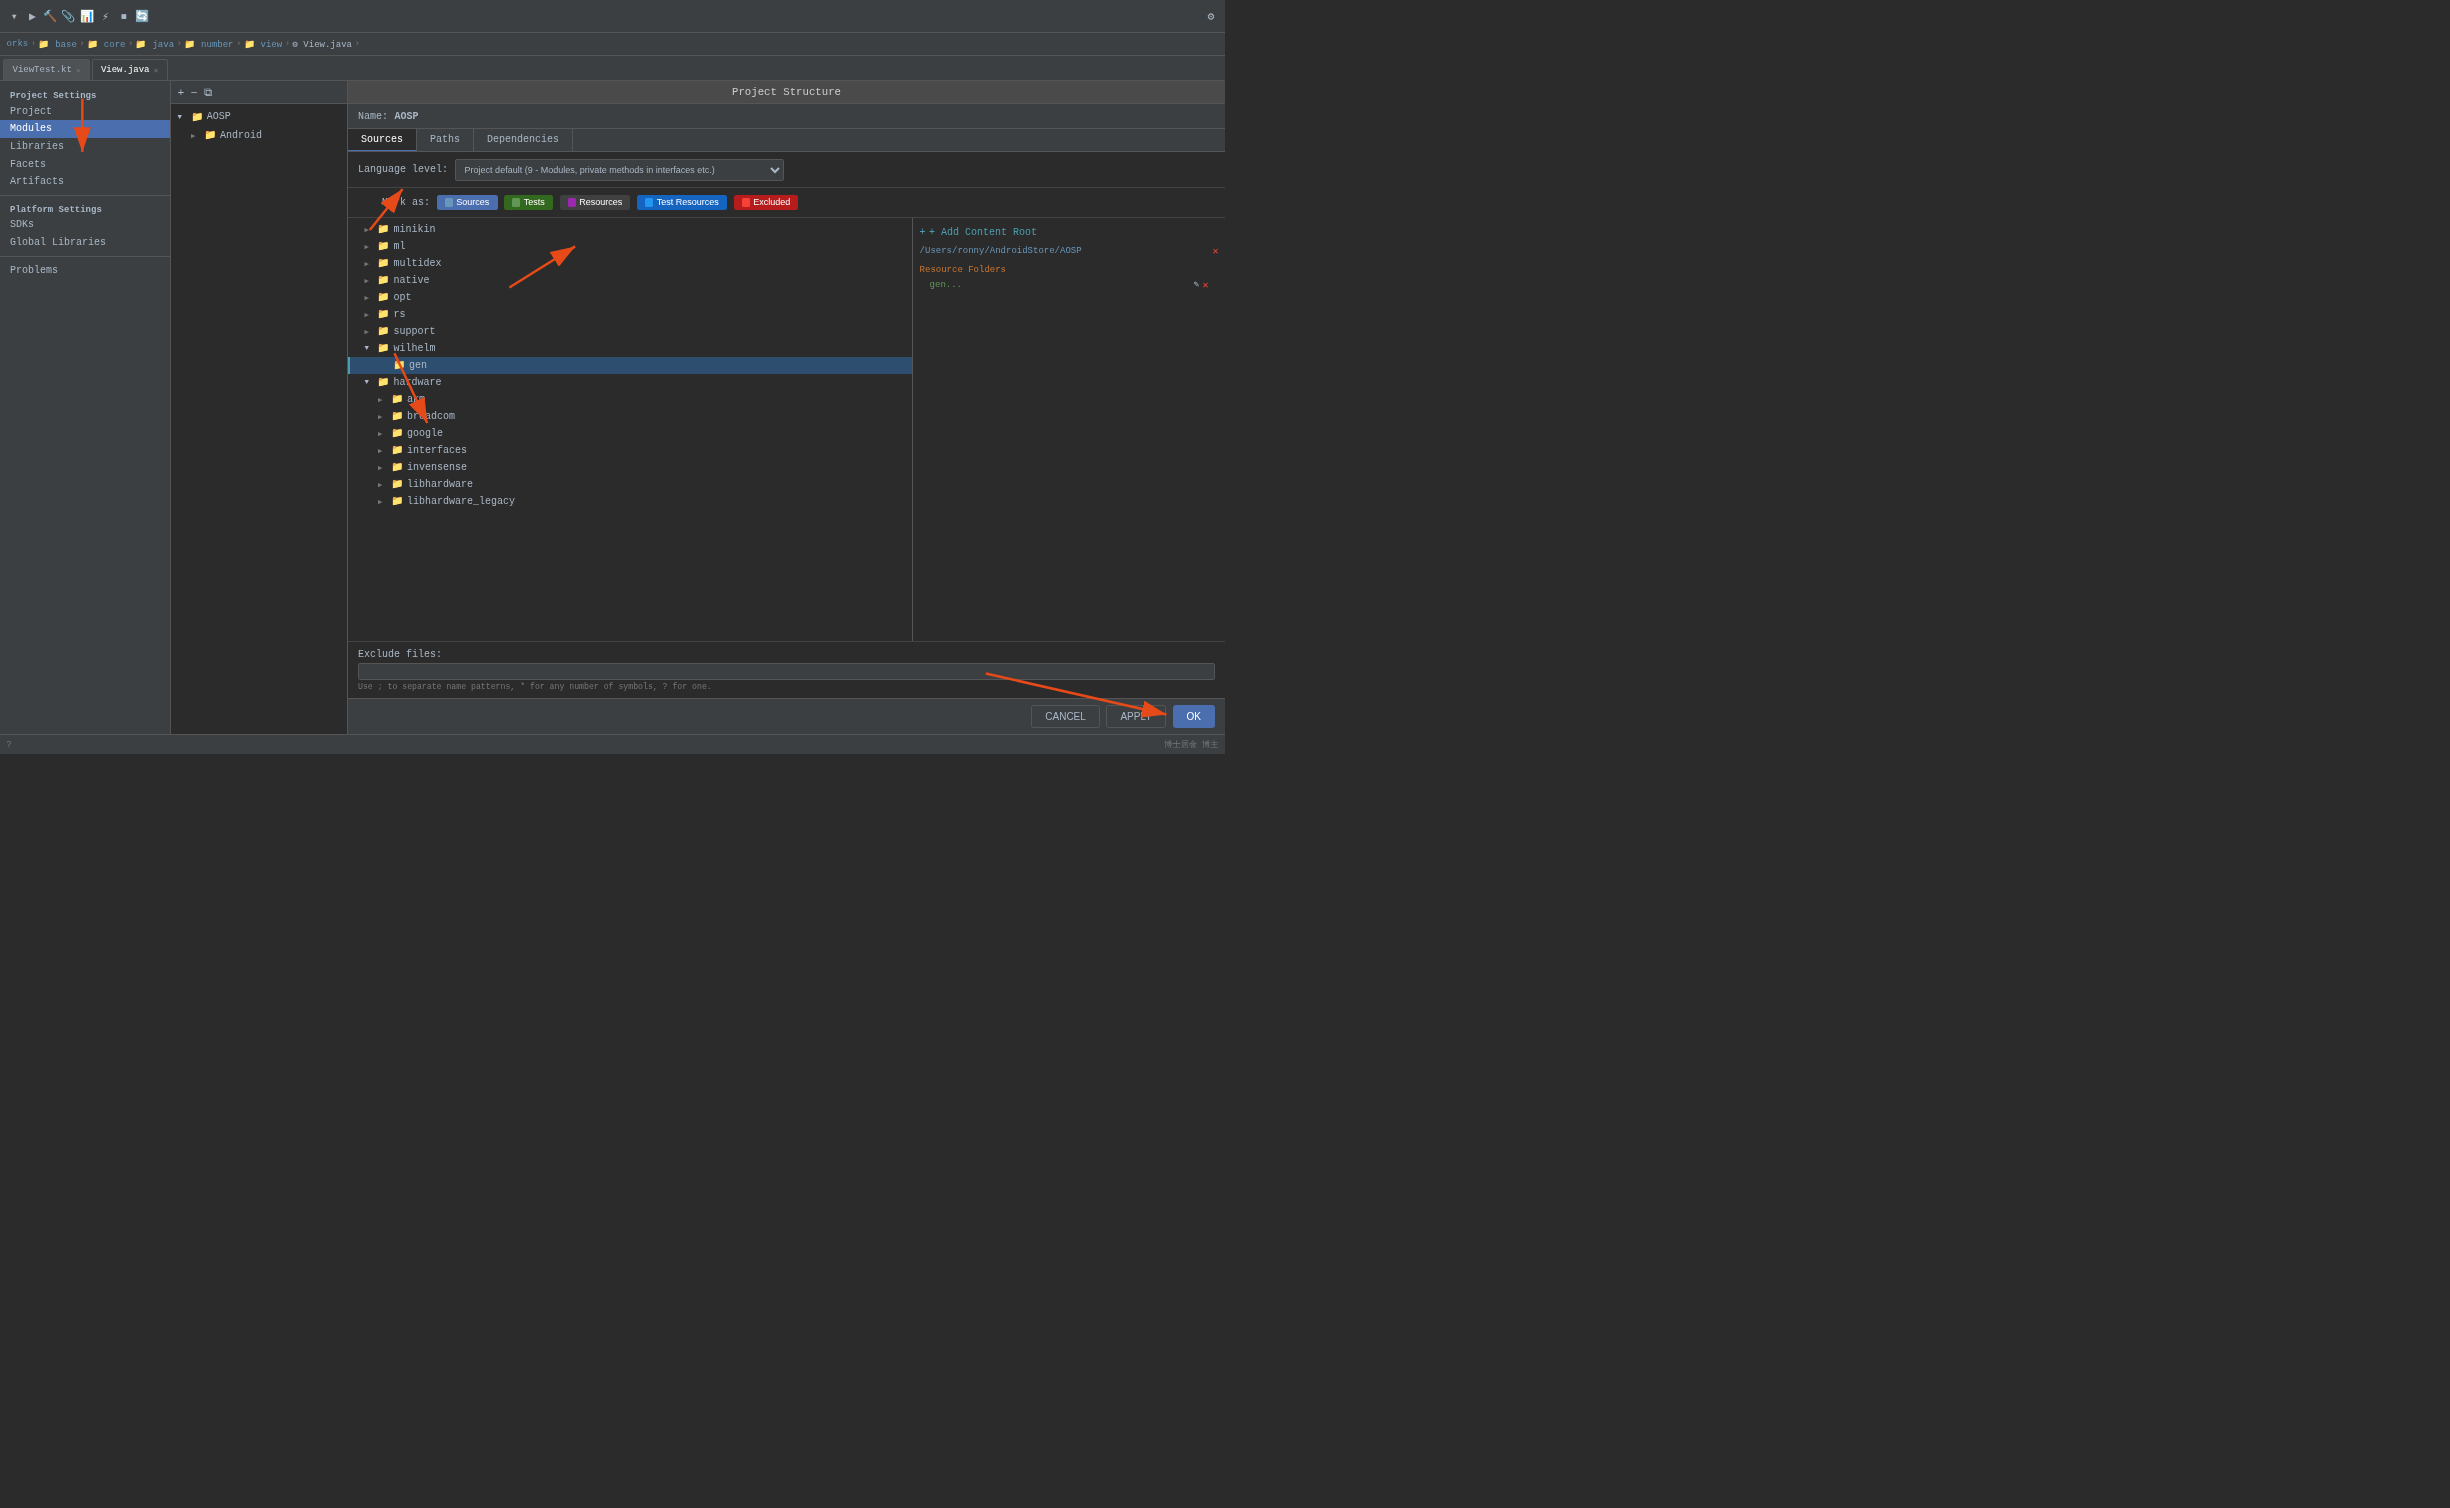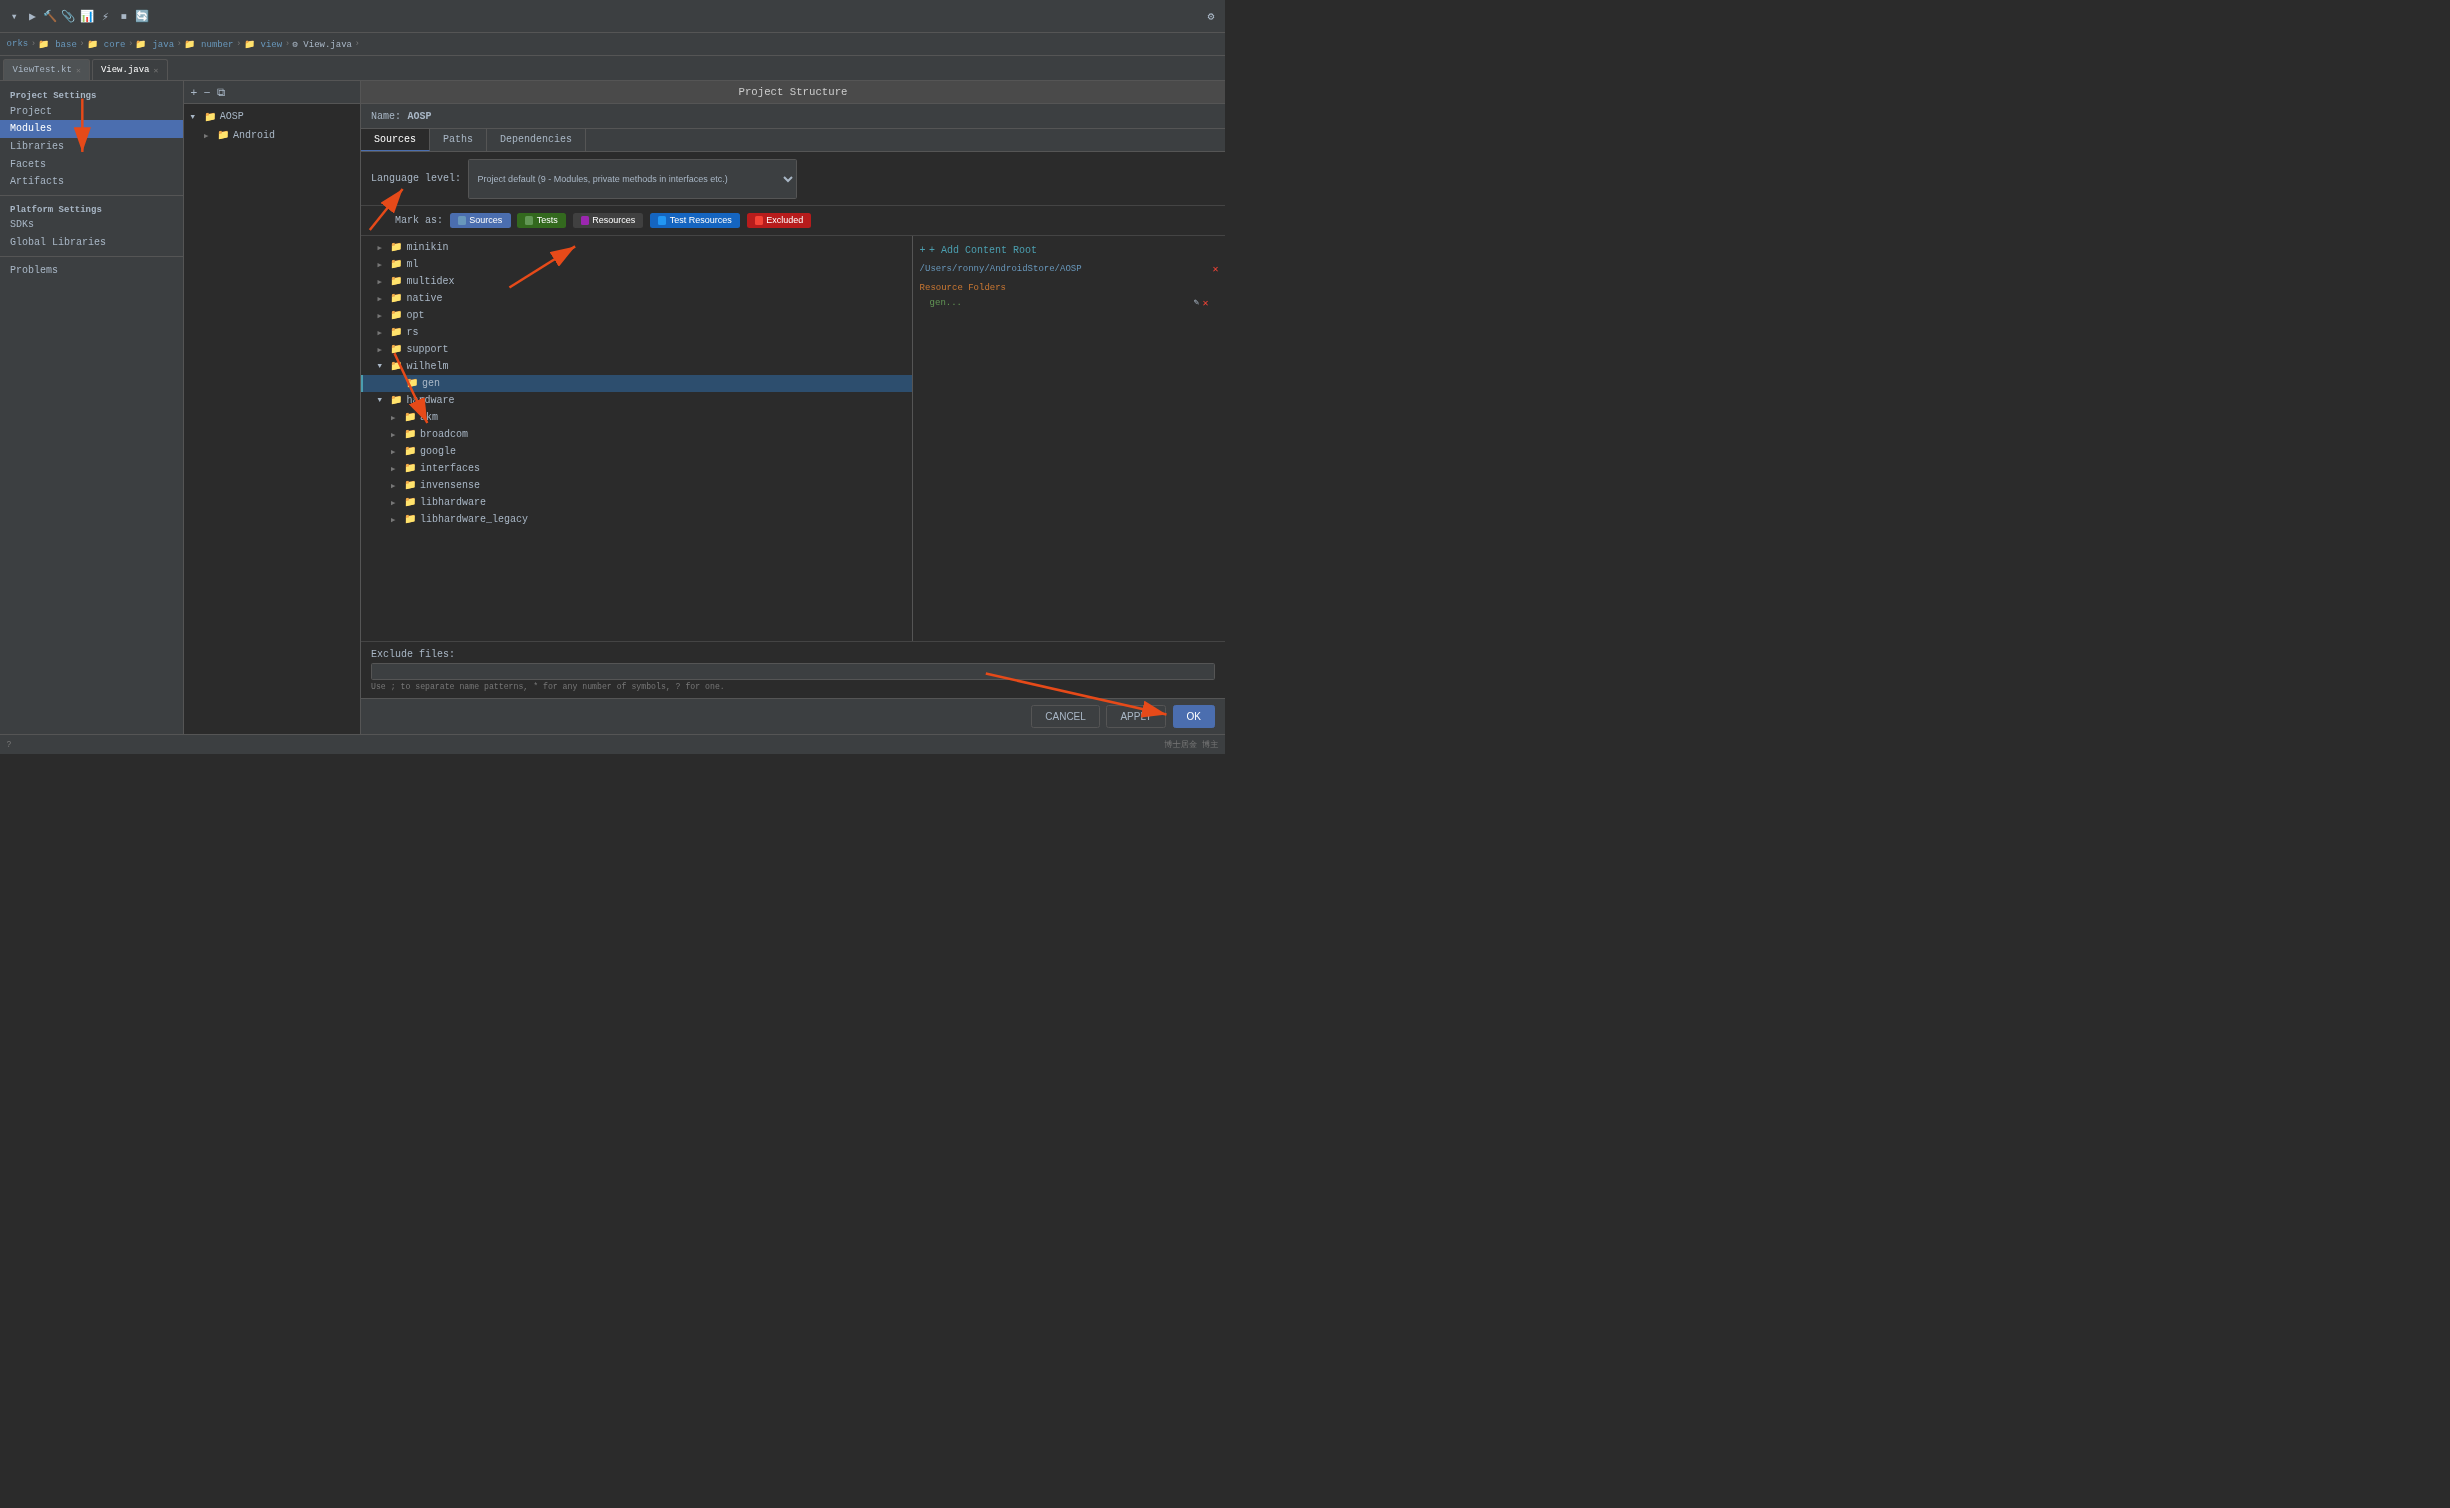--- a/index.html
+++ b/index.html
@@ -81,21 +81,21 @@
     .tab-close { color: #777; font-size: 8.2px; }
 
     
     .main-area {
       display: flex;
       height: calc(754px - 33px - 23px - 25px - 20px);
     }
 
     
     .sidebar {
-      width: 184px;
+      width: 171px;
       background: #3c3f41;
       border-right: 0.8px solid #555;
       display: flex;
       flex-direction: column;
       padding: 6.6px 0;
     }
     .sidebar-section-title {
       font-size: 9px;
       color: #a9b7c6;
       padding: 3.3px 10px 1.6px;
@@ -212,21 +212,21 @@
       display: flex;
       align-items: center;
       gap: 6.6px;
       border-bottom: 0.8px solid #444;
     }
     .lang-level-label { font-size: 10px; color: #a9b7c6; }
     .lang-level-select {
       background: #3c3f41;
       border: 0.8px solid #555;
       color: #a9b7c6;
-      padding: 13px 5px;
+      padding: 4px 5px;
       font-size: 9px;
       border-radius: 1.6px;
       min-width: 329px;
     }
 
     
     .mark-as-row {
       padding: 6.6px 10px;
       display: flex;
       align-items: center;

